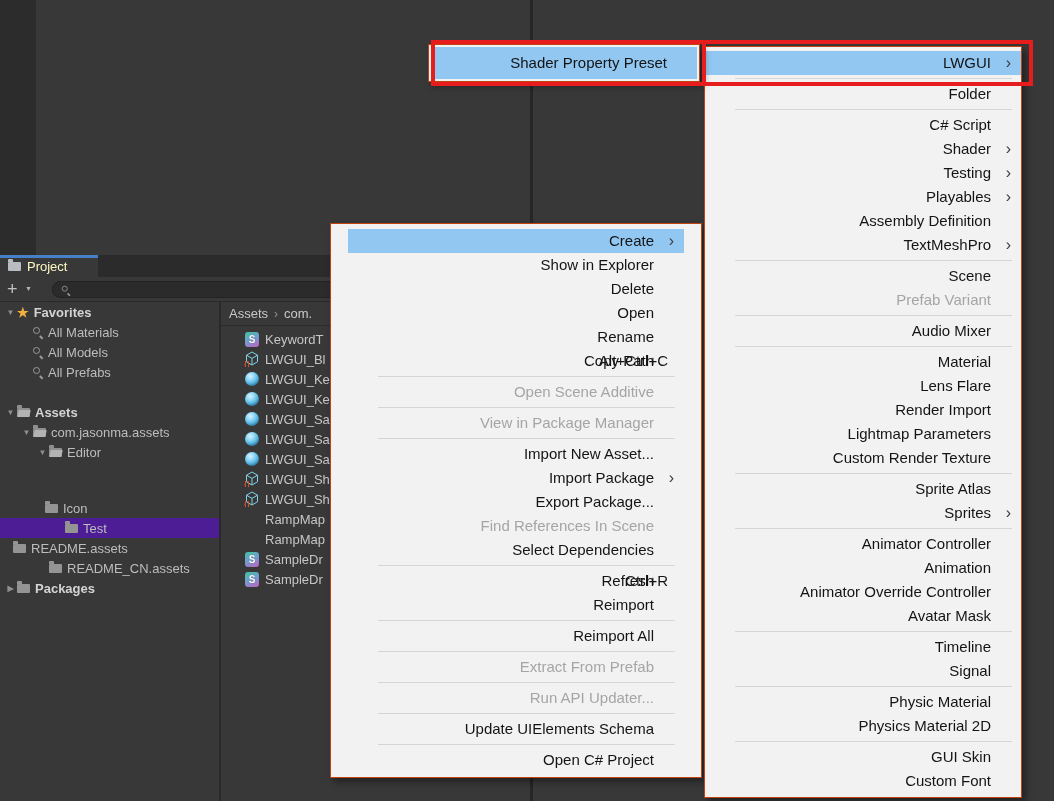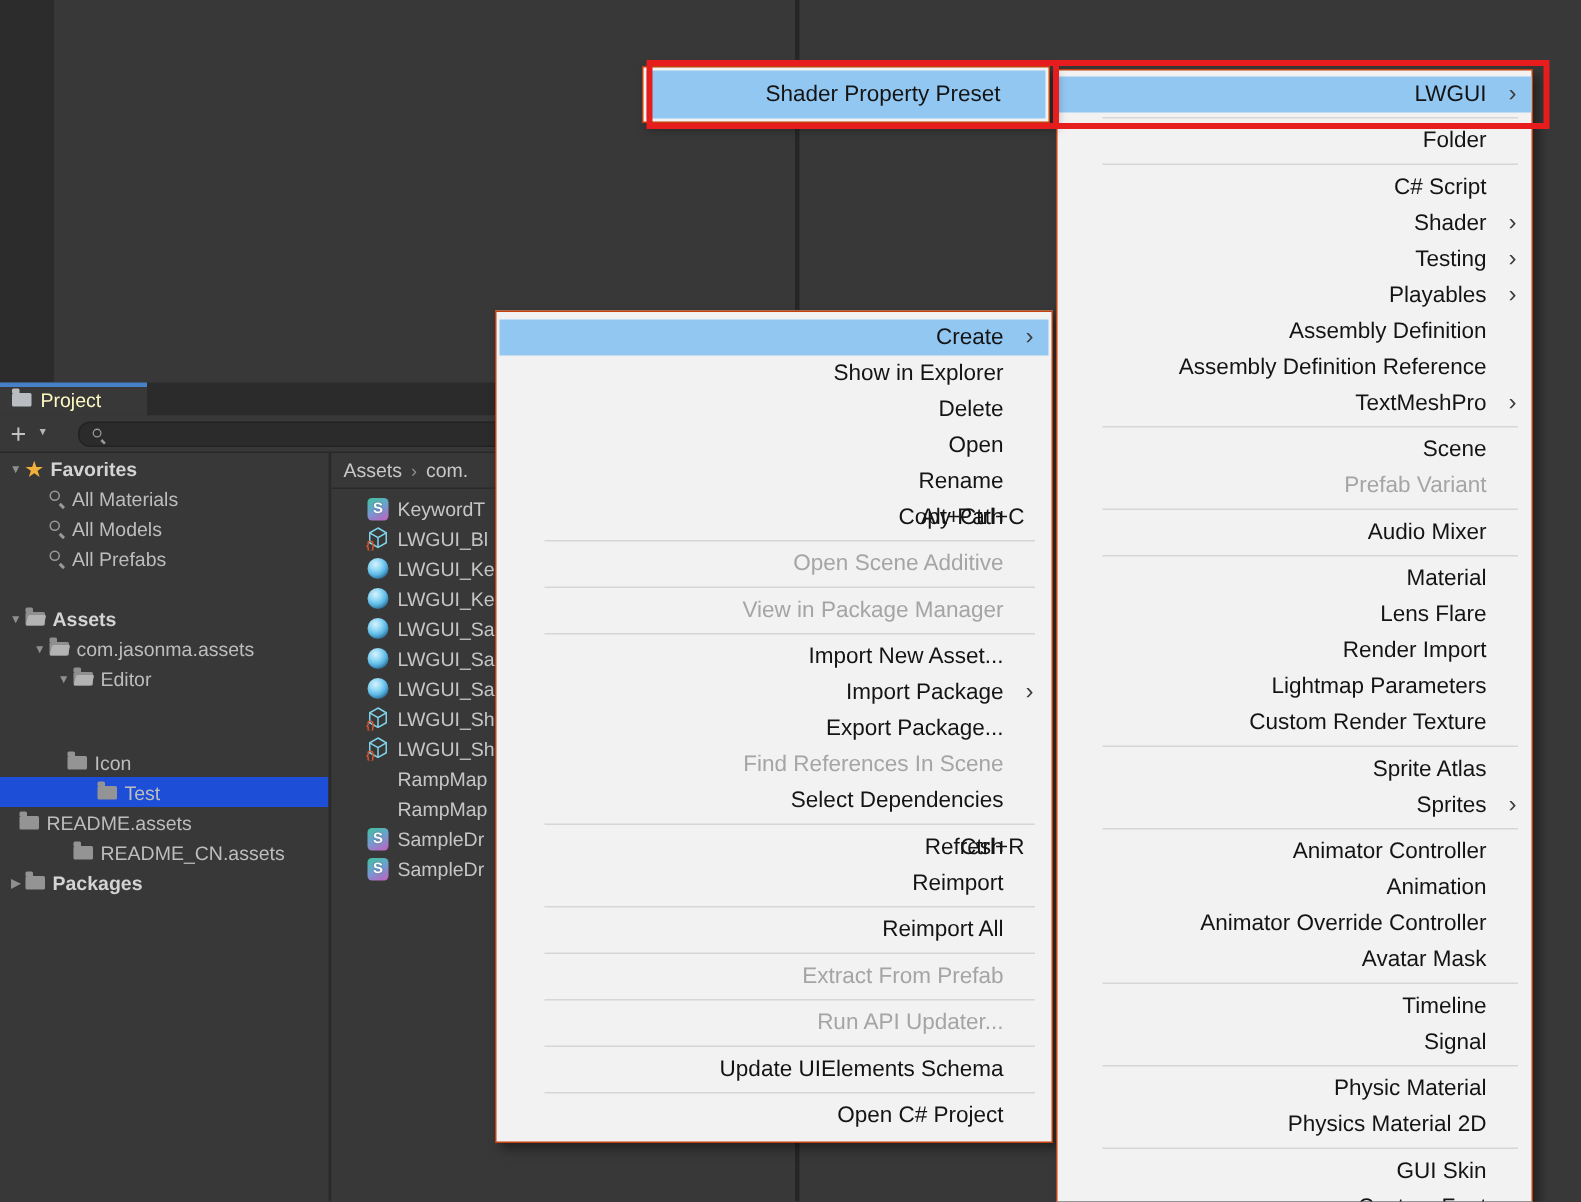--- a/index.html
+++ b/index.html
@@ -22,21 +22,21 @@
   .searchbox input{position:absolute;left:22px;top:0;width:430px;height:13px;background:transparent;border:none;outline:none;color:#ccc;font-size:11px;}
   
   .mag{position:relative;display:inline-block;width:10px;height:10px;flex:0 0 10px;}
   .mag::before{content:'';position:absolute;left:0;top:0;width:5px;height:5px;border:1.4px solid #9a9a9a;border-radius:50%;}
   .mag::after{content:'';position:absolute;left:6.5px;top:7.5px;width:4px;height:1.5px;background:#9a9a9a;transform:rotate(45deg);transform-origin:left center;}
   .searchbox .mag{position:absolute;left:8px;top:3px;transform:scale(.85);}
   
   .tree{position:absolute;left:0;top:302px;width:219px;height:499px;background:#383838;overflow:hidden;}
   .tree-divider{position:absolute;left:219px;top:302px;width:2px;height:499px;background:#2a2a2a;}
   .tree-row{height:20px;display:flex;align-items:center;font-size:13px;color:#bdbdbd;white-space:nowrap;}
-  .tree-row.selected{background:#1d4ed8;}
+  .tree-row.selected{background:#4c1d95;}
   .tree-row.bold{color:#d4d4d4;font-weight:bold;}
   .tree-row .twisty{width:13px;text-align:center;font-size:8px;color:#8f8f8f;flex:0 0 13px;}
   .tree-row .ticon{margin-right:5px;display:inline-flex;align-items:center;}
   .tree-spacer{height:20px;}
   .star{color:#f2b13c;font-size:13px;line-height:13px;}
   .fold{position:relative;display:inline-block;width:13px;height:9px;background:#949494;border-radius:1px;}
   .fold::before{content:'';position:absolute;top:-2.5px;left:0;width:5px;height:2.5px;background:inherit;border-radius:1px 1px 0 0;}
   .fold.open{background:#8f8f8f;}
   .fold.open::after{content:'';position:absolute;left:1px;top:2.2px;width:12px;height:6.8px;background:#b3b3b3;transform:skewX(-14deg);border-radius:1px;}
   .fold.light{background:#b9bdc2;}
@@ -50,21 +50,21 @@
   .fi-script{width:14px;height:15px;border-radius:3px;background:linear-gradient(155deg,#3fc39d 0%,#6e9ed0 48%,#c45fc0 100%);color:#fff;font-size:10px;font-weight:bold;display:flex;align-items:center;justify-content:center;text-shadow:0 0 1px rgba(0,0,0,.5);}
   .fi-material{width:14px;height:14px;border-radius:50%;background:radial-gradient(circle at 38% 30%,#d8f1fc 0%,#8ed7f4 32%,#58b5e2 55%,#123f63 92%);}
   
   .menu{position:absolute;background:#f2f2f2;border:1px solid #c2410c;box-shadow:4px 4px 7px rgba(0,0,0,.4);box-sizing:border-box;z-index:10;font-size:15px;color:#141414;text-align:right;}
   .menu-item{height:24px;line-height:24px;padding-left:38px;padding-right:30px;position:relative;white-space:nowrap;}
   .menu-item.hl{background:var(--hl,#92c7f2);}
   .menu-item.disabled{color:#a5a5a5;}
   .menu-item .shortcut{position:absolute;right:16px;}
   .menu-item .arrow{position:absolute;right:10px;top:0;font-size:16px;color:#3c3c3c;}
   .menu-sep{height:1px;background:#d6d6d6;margin:3px 9px 3px 30px;}
-  #context-menu{left:330px;top:207px;width:372px;padding:5px 2px;}
+  #context-menu{left:330px;top:223px;width:372px;padding:5px 17px;}
   #create-submenu{left:704px;top:46px;width:318px;padding:4px 0 4px 0;}
   #preset-menu{left:428px;top:44px;width:272px;height:38px;padding:2px;}
   #preset-menu .menu-item{height:32px;line-height:32px;background:var(--hl,#92c7f2);}
   
   .red-box{position:absolute;border:4px solid var(--red,#e71d1d);box-sizing:border-box;z-index:40;pointer-events:none;}
   #red-box-preset{left:431px;top:40px;width:275px;height:46px;}
   #red-box-lwgui{left:702px;top:40px;width:331px;height:46px;}
 </style>
 </head>
 <body>
@@ -308,21 +308,20 @@
 <div class="menu" id="create-submenu">
     <div class="menu-item hl"><span>LWGUI</span><span class="arrow">›</span></div>
     <div class="menu-sep"></div>
     <div class="menu-item"><span>Folder</span></div>
     <div class="menu-sep"></div>
     <div class="menu-item"><span>C# Script</span></div>
     <div class="menu-item"><span>Shader</span><span class="arrow">›</span></div>
     <div class="menu-item"><span>Testing</span><span class="arrow">›</span></div>
     <div class="menu-item"><span>Playables</span><span class="arrow">›</span></div>
     <div class="menu-item"><span>Assembly Definition</span></div>
-    <div class="menu-item"><span>Assembly Definition Reference</span></div>
     <div class="menu-item"><span>TextMeshPro</span><span class="arrow">›</span></div>
     <div class="menu-sep"></div>
     <div class="menu-item"><span>Scene</span></div>
     <div class="menu-item disabled"><span>Prefab Variant</span></div>
     <div class="menu-sep"></div>
     <div class="menu-item"><span>Audio Mixer</span></div>
     <div class="menu-sep"></div>
     <div class="menu-item"><span>Material</span></div>
     <div class="menu-item"><span>Lens Flare</span></div>
     <div class="menu-item"><span>Render Import</span></div>

